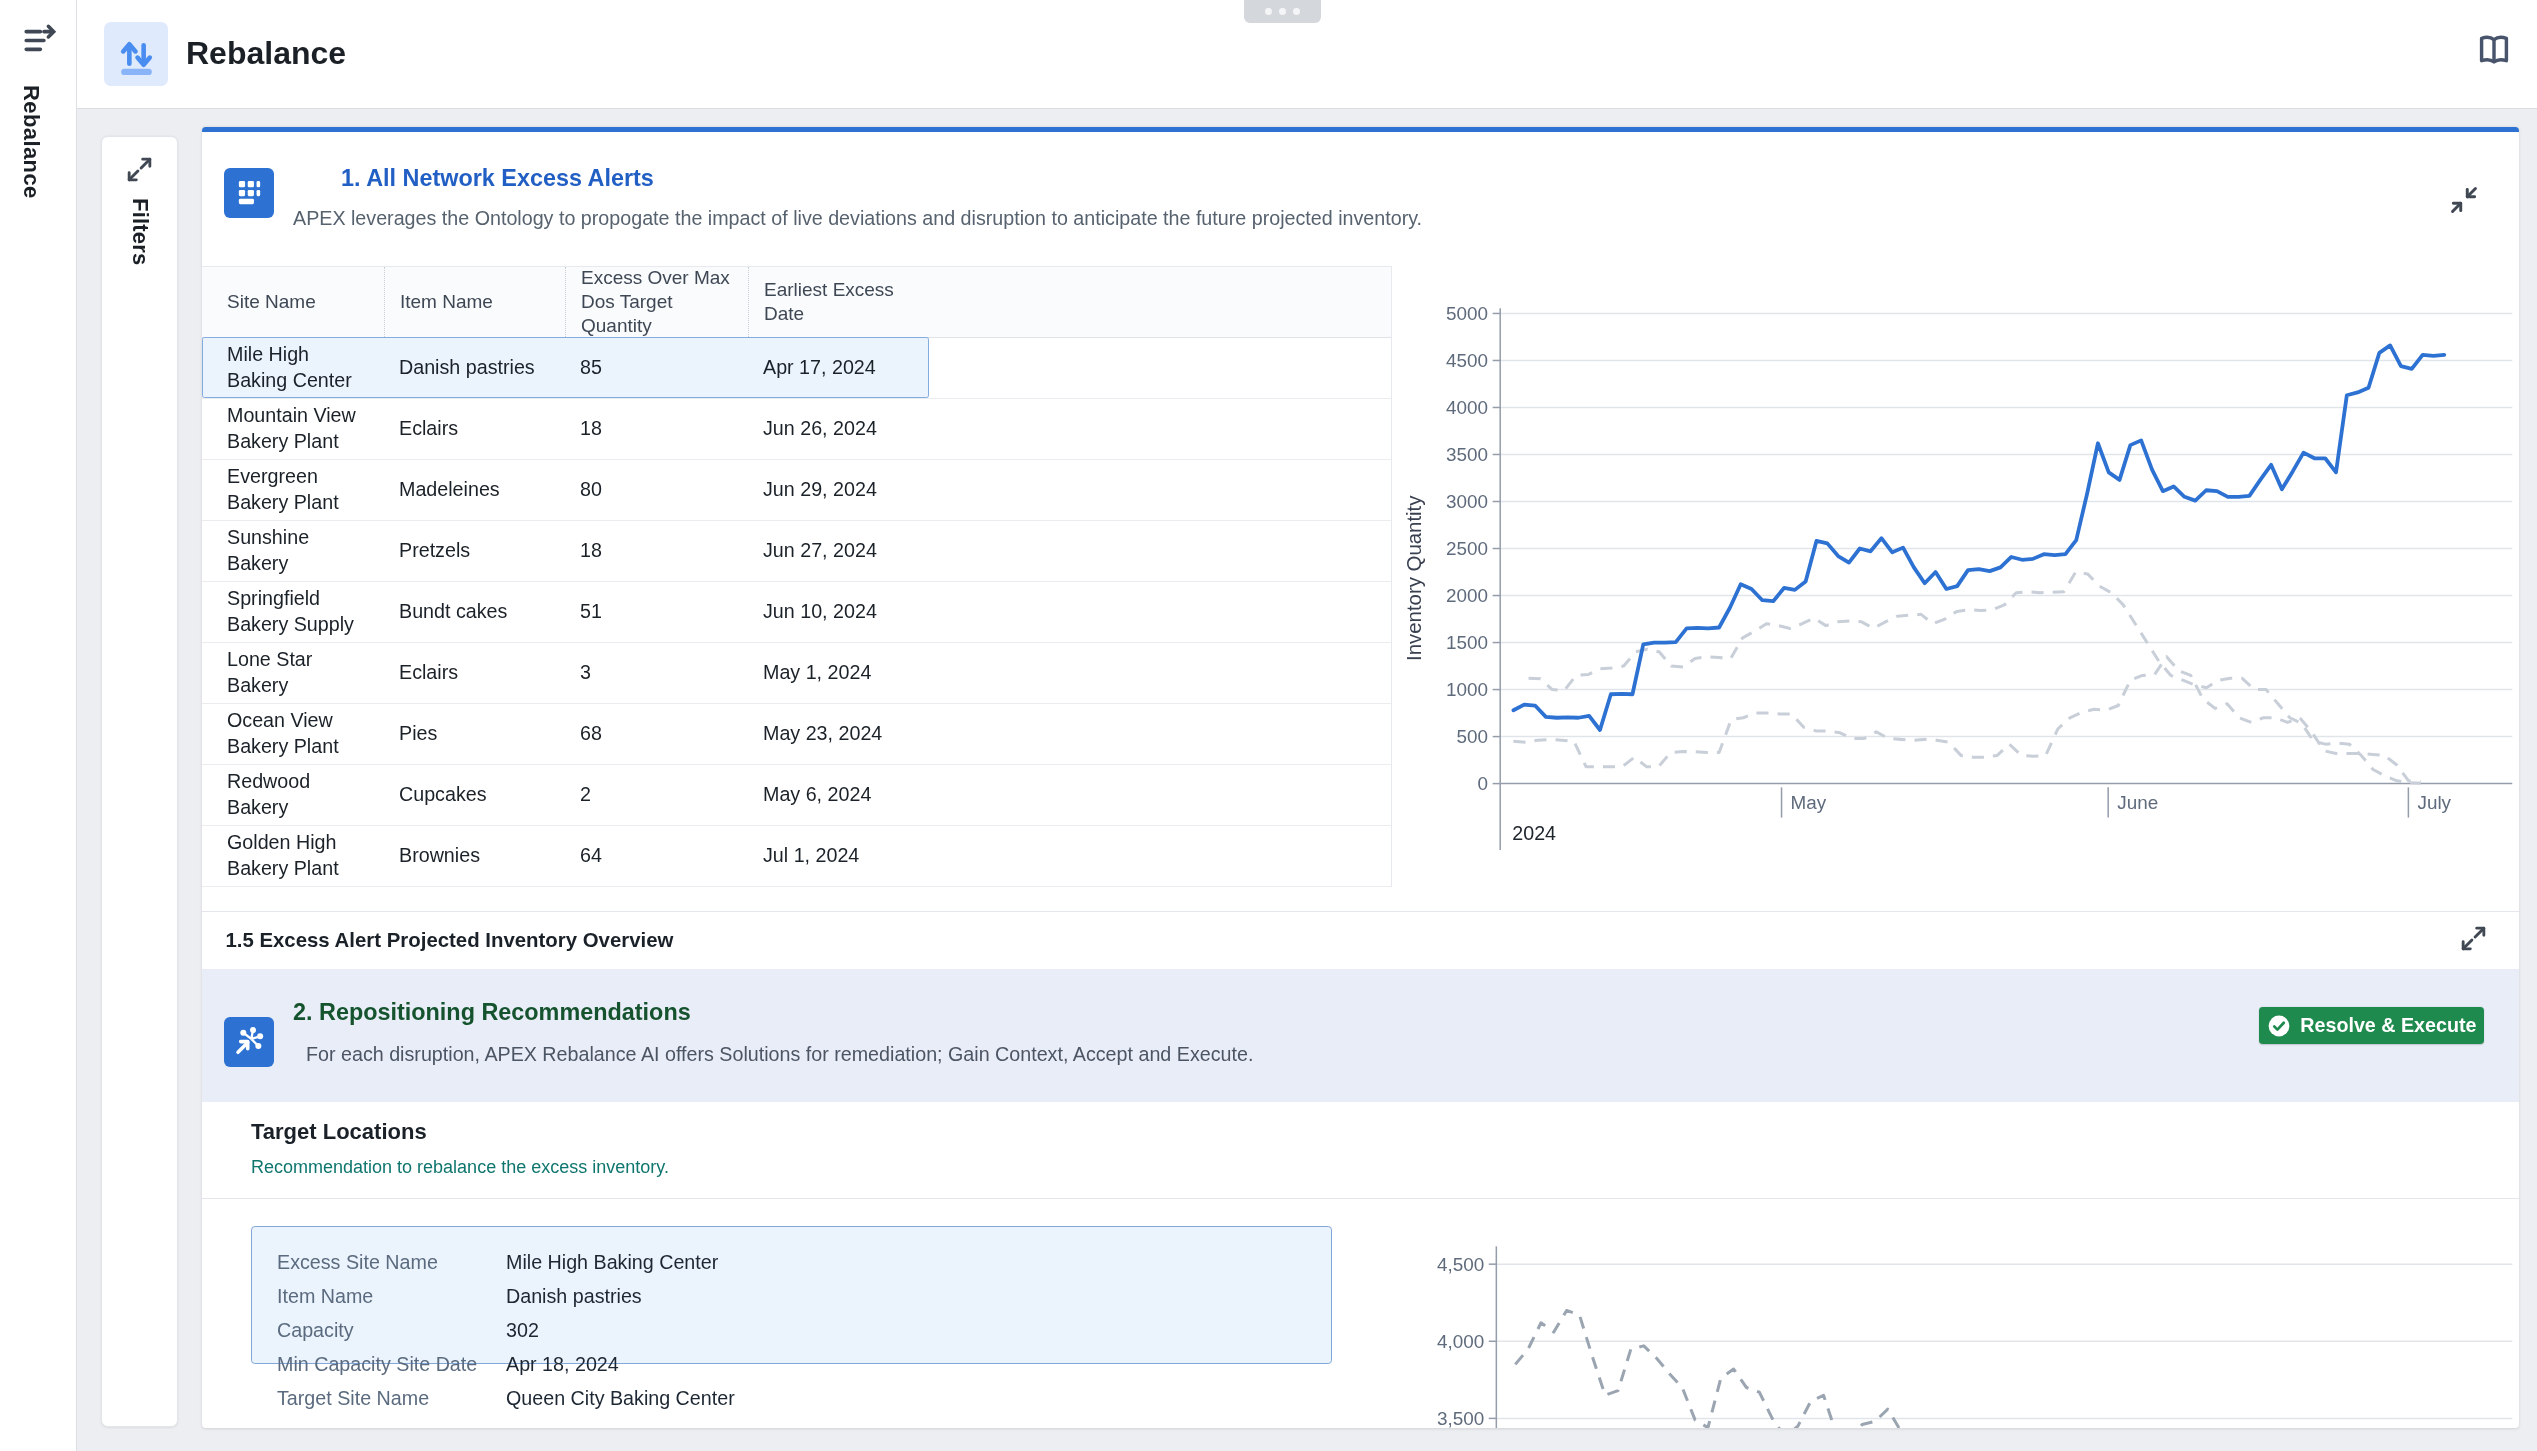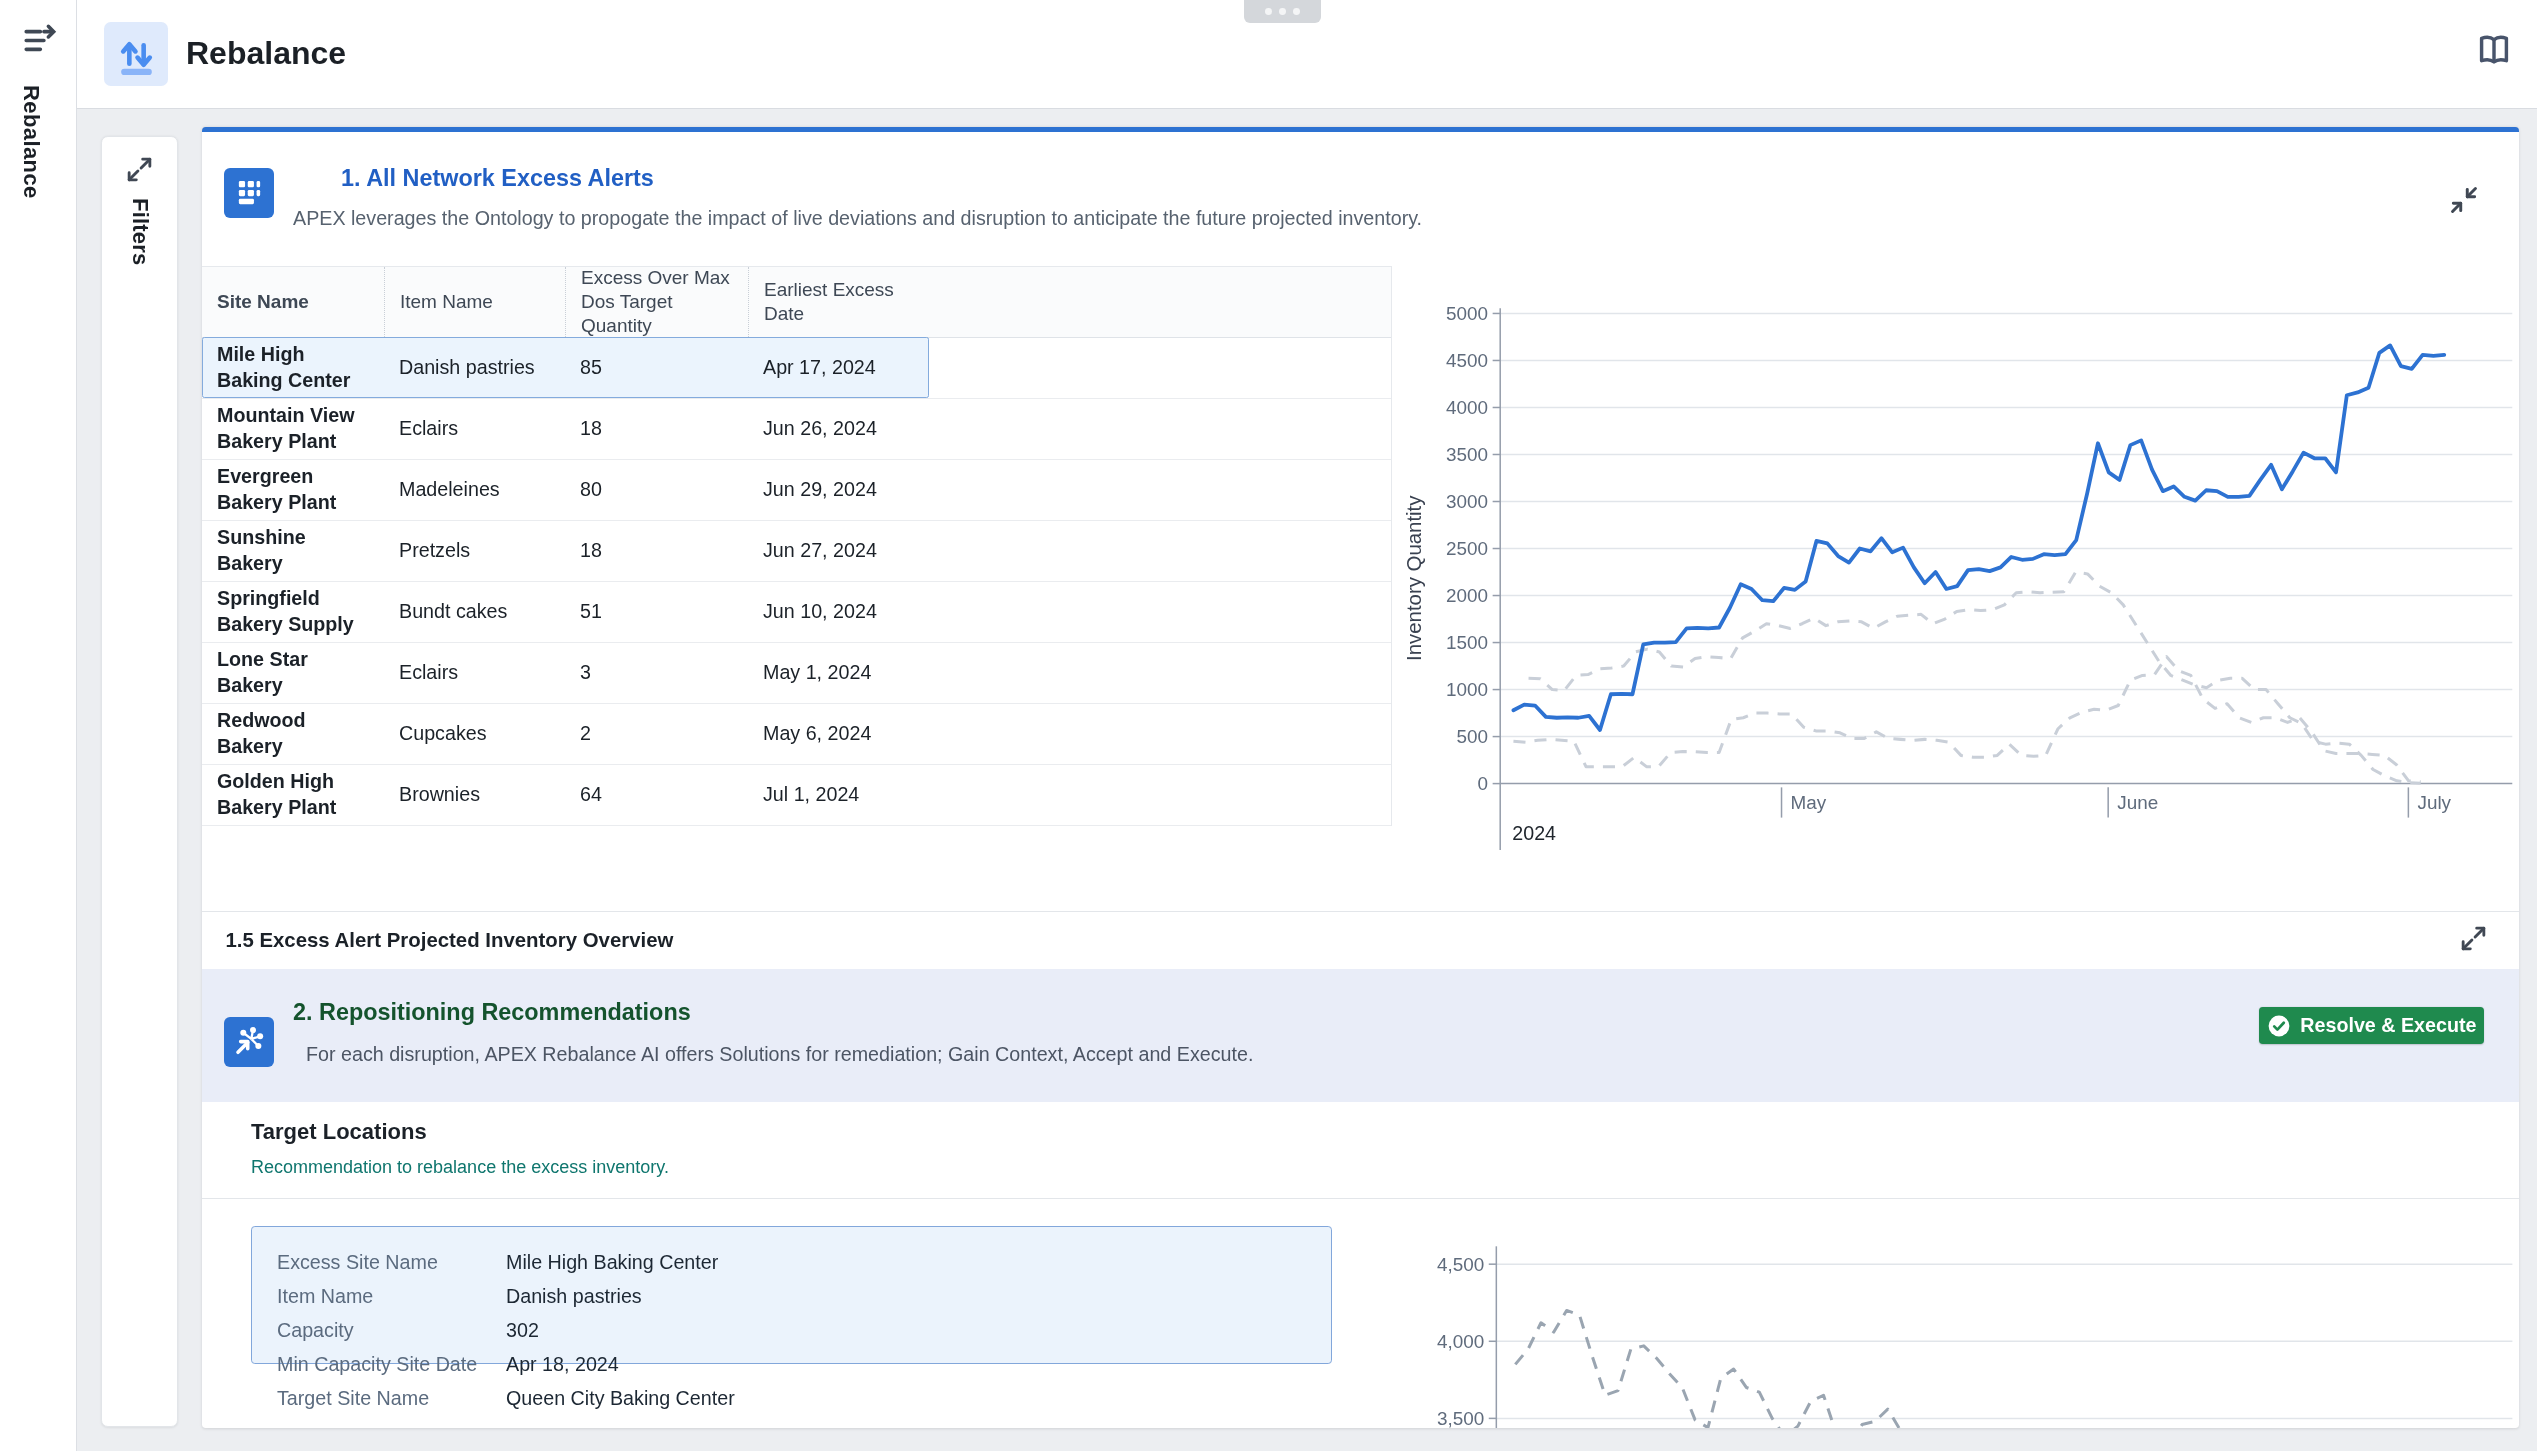--- a/index.html
+++ b/index.html
@@ -50,21 +50,21 @@
   .thead{display:flex;height:70px;background:#fafbfc;border-top:0.8px solid #e6e9ed;
          border-bottom:0.8px solid #dfe3e8;}
   .th{display:flex;align-items:center;font-size:19px;color:#3e4855;line-height:1.25;
       box-sizing:border-box;padding:0 12px 0 15px;border-left:0.8px dotted #c9cfd7;}
   .th:first-of-type{border-left:none;}
   .trow{position:relative;display:flex;height:60px;border-bottom:0.8px solid #eaecef;cursor:pointer;background:#fff;}
   .trow.selected::before{content:"";position:absolute;left:0;top:-0.8px;height:61px;width:727px;
       background:#ebf4fd;border:1.5px solid #84abdd;border-radius:2.3px;box-sizing:border-box;}
   .td{position:relative;display:flex;align-items:center;font-size:19.7px;color:#1b2128;line-height:1.3;
       box-sizing:border-box;padding:0 12px 0 15px;z-index:1;}
-  .c1{width:182px;padding-left:15px;font-weight:bold;}
+  .c1{width:182px;padding-left:25px;}
   .c2{width:181px;}
   .c3{width:183px;}
   .c4{width:178px;}
   .c5{width:466px;flex:1;}
 
   
   .chart-svg{position:absolute;}
   #chart-main{left:1190px;top:155px;width:1134px;height:582px;}
   #chart-target{left:1190px;top:1074px;width:1134px;height:222px;}
   .ylab{position:absolute;left:1201px;top:318px;width:29px;height:257px;writing-mode:vertical-rl;
@@ -278,20 +278,35 @@
             </div>
             <div class="td c3">
               <span>3</span>
             </div>
             <div class="td c4">
               <span>May 1, 2024</span>
             </div>
             <div class="td c5"></div>
           </div>
 
+          <div class="trow">
+            <div class="td c1">
+              <span>Ocean View Bakery Plant</span>
+            </div>
+            <div class="td c2">
+              <span>Pies</span>
+            </div>
+            <div class="td c3">
+              <span>68</span>
+            </div>
+            <div class="td c4">
+              <span>May 23, 2024</span>
+            </div>
+            <div class="td c5"></div>
+          </div>
 
           <div class="trow">
             <div class="td c1">
               <span>Redwood Bakery</span>
             </div>
             <div class="td c2">
               <span>Cupcakes</span>
             </div>
             <div class="td c3">
               <span>2</span>

